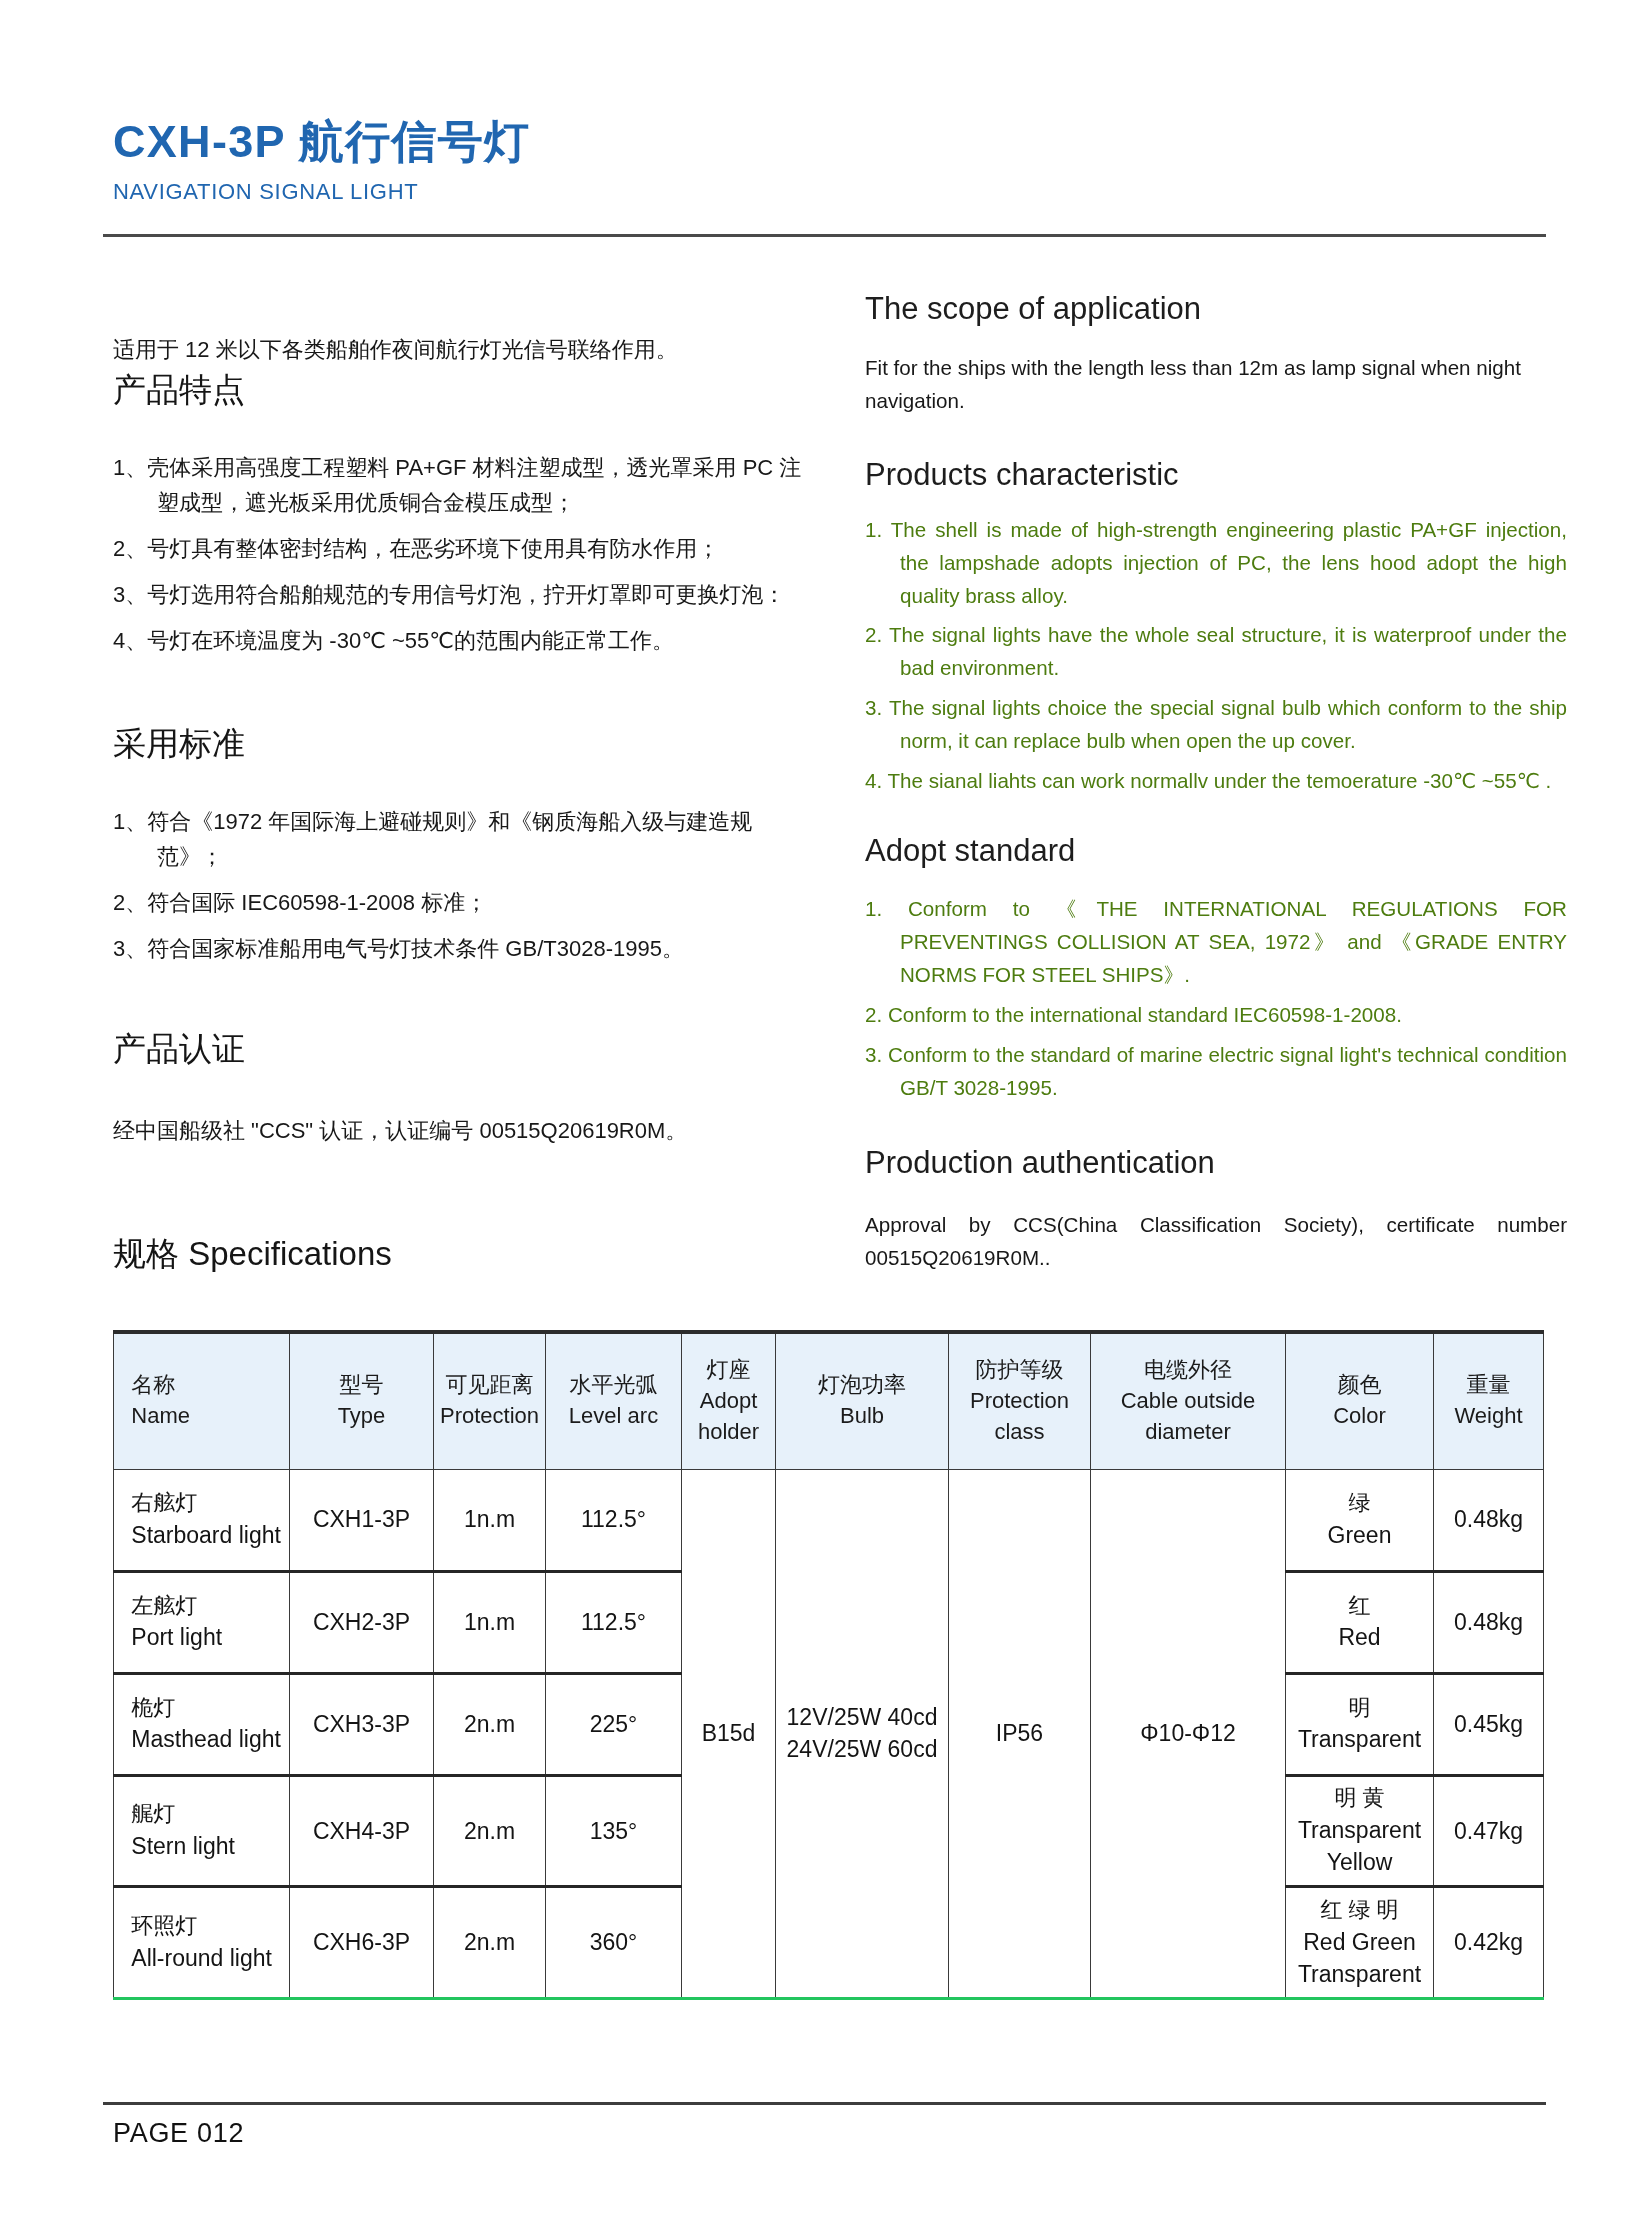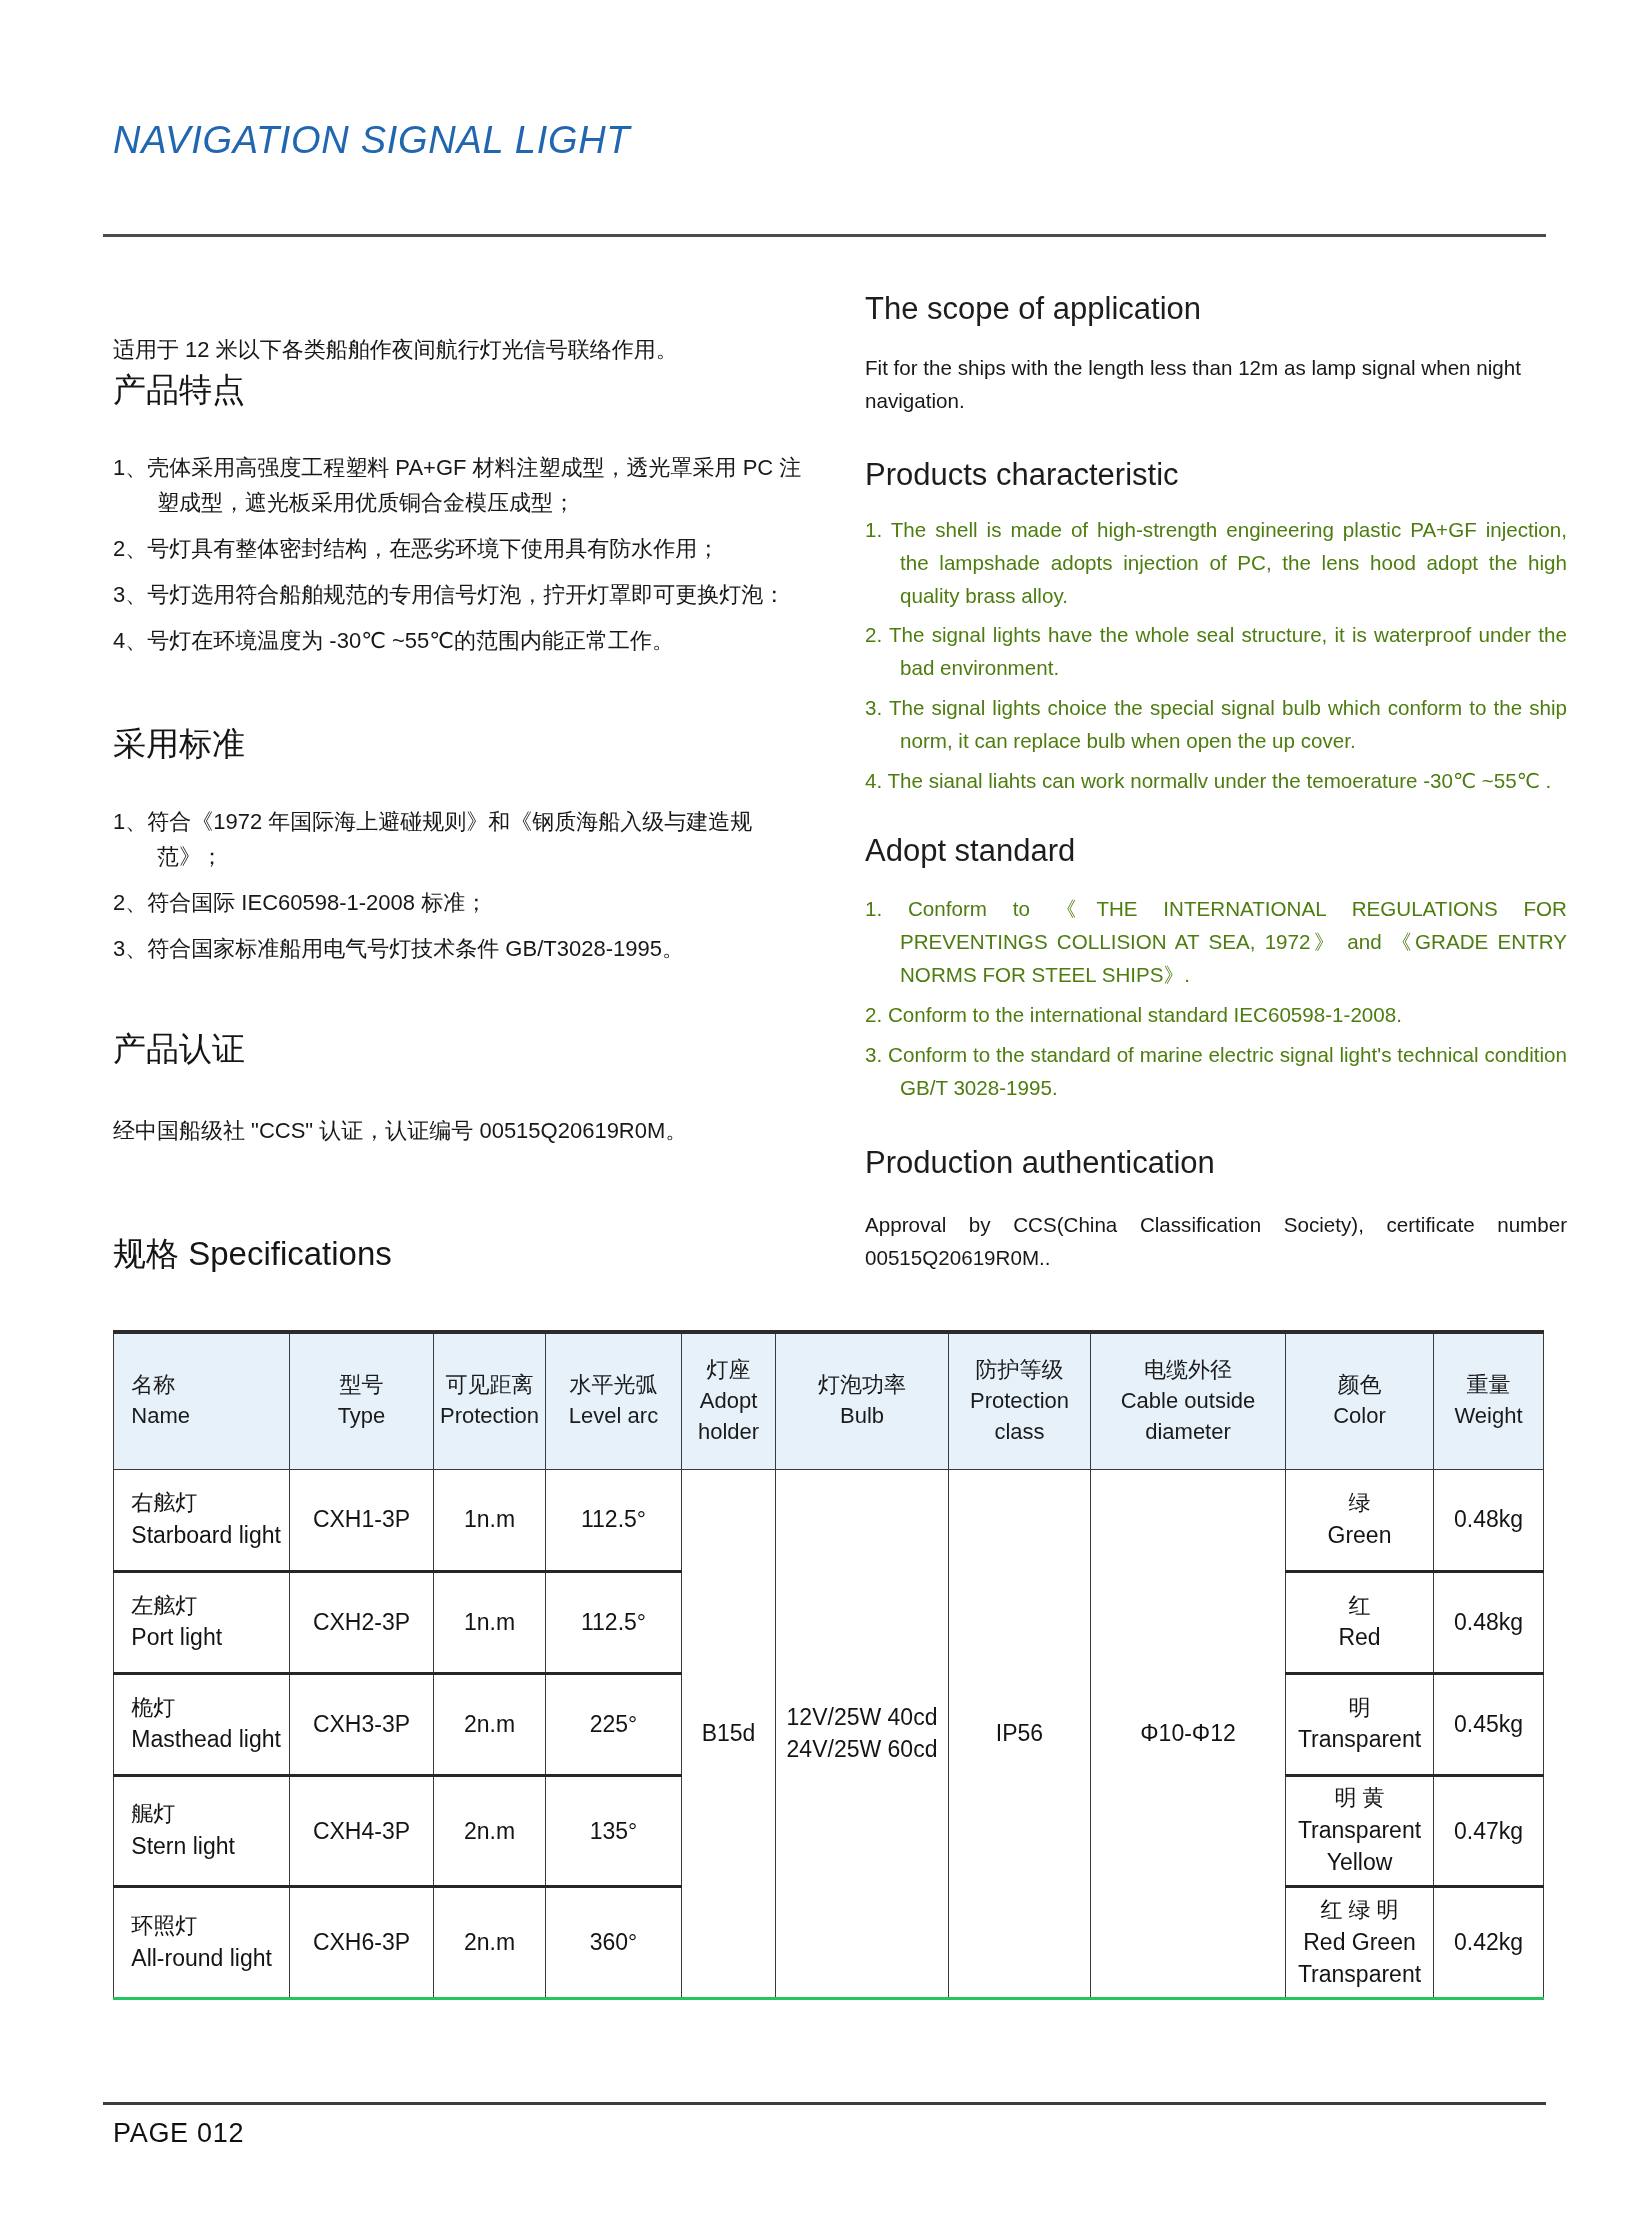--- a/index.html
+++ b/index.html
@@ -3,21 +3,21 @@
 <meta charset="utf-8">
 <style>
   * { margin:0; padding:0; box-sizing:border-box; }
   html,body { background:#ffffff; }
   body { font-family:"Liberation Sans","DejaVu Sans",sans-serif; color:#1b1b1b; }
   .page { position:relative; width:1650px; height:2239px; background:#ffffff; overflow:hidden; }
 
   
   .doc-header { position:absolute; left:113px; top:112px; }
   .title-cn { font-size:45px; font-weight:700; color:#2066b0; letter-spacing:1.3px; }
-  .title-en { font-size:38px; font-weight:400; color:#2066b0; margin-top:6.7px; letter-spacing:0.7px;font-style:italic; }
+  .title-en { font-size:22px; font-weight:400; color:#2066b0; margin-top:6.7px; letter-spacing:0.7px; }
   .header-rule { position:absolute; left:103px; top:234px; width:1443px; height:3.3px; background:#4a4a4a; }
 
   
   .col { position:absolute; top:291px; }
   .col-left  { left:113px;  width:695px; }
   .col-right { left:865px; width:702px; }
 
   .h-cn { font-size:33px; font-weight:500; color:#151515; }
   .h-en { font-size:31px; font-weight:400; color:#1d1d1d; }
 
@@ -59,20 +59,21 @@
   
   .footer-rule { position:absolute; left:103px; top:2102px; width:1443px; height:2.7px; background:#3d3d3d; }
   .footer-text { position:absolute; left:113px; top:2118px; font-size:27px; color:#111; letter-spacing:0.7px; }
 </style>
 </head>
 <body>
 
 <div class="page">
 
   <div class="doc-header">
+    <div class="title-cn">CXH-3P 航行信号灯</div>
     <div class="title-en">NAVIGATION SIGNAL LIGHT</div>
   </div>
   <div class="header-rule"></div>
 
   <div class="col col-left">
     <div class="body-cn mt-body-cn">适用于 12 米以下各类船舶作夜间航行灯光信号联络作用。</div>
 
     <div class="h-cn sect-gap-cn">产品特点</div>
     <div class="list-cn">
       <div class="li">1、壳体采用高强度工程塑料 PA+GF 材料注塑成型，透光罩采用 PC 注塑成型，遮光板采用优质铜合金模压成型；</div>

